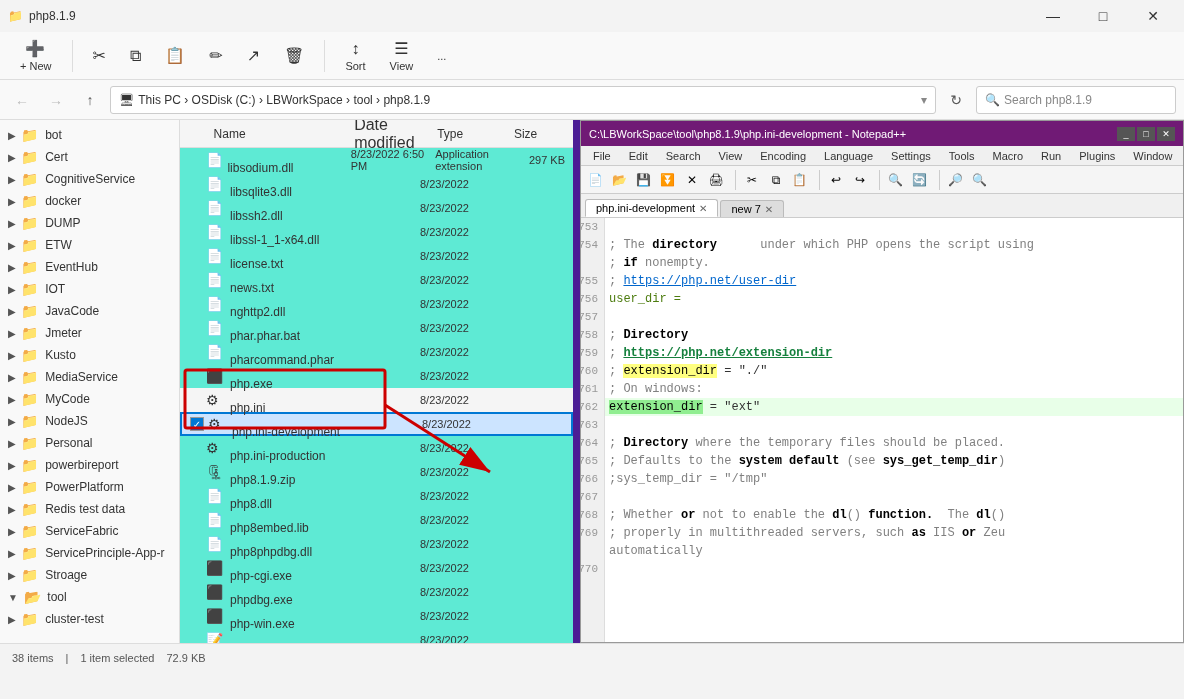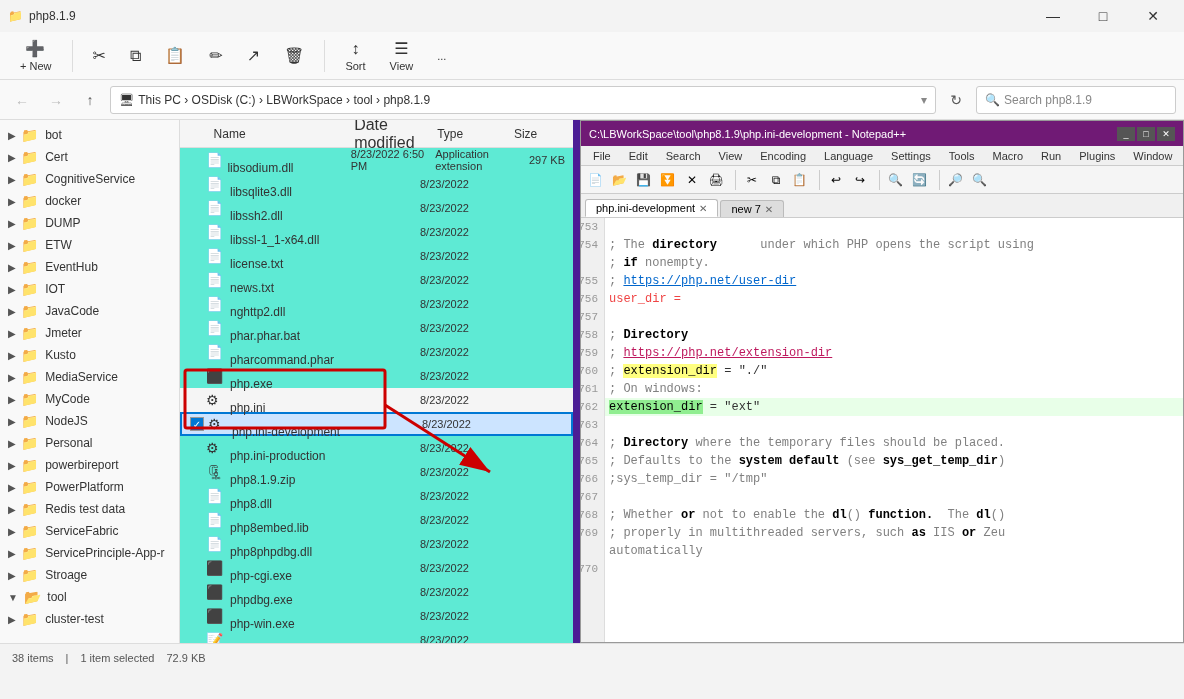--- a/index.html
+++ b/index.html
@@ -695,24 +695,24 @@
           <div class="np-line-num">769</div>
           <div class="np-line-num"></div>
           <div class="np-line-num">770</div>
           <div class="np-line-num"></div>
         </div>
         <div class="np-code-area">
           <div class="np-code-line"></div>
           <div class="np-code-line"><span style="color:#808080;">; The </span><span style="color:#000; font-weight:bold;">directory</span><span style="color:#808080;margin-left:36px;"> under which PHP opens the script using</span></div>
           <div class="np-code-line"><span style="color:#808080;">; </span><span style="color:#000; font-weight:bold;">if</span><span style="color:#808080;"> nonempty.</span></div>
           <div class="np-code-line"><span style="color:#808080;">; </span><span style="color:#0066cc; text-decoration:underline;">https://php.net/user-dir</span></div>
-          <div class="np-code-line"><span style="color:#ef4444;">user_dir =</span></div>
+          <div class="np-code-line"><span style="color:#4d7c0f;">user_dir =</span></div>
           <div class="np-code-line"></div>
           <div class="np-code-line"><span style="color:#808080;">; </span><span style="color:#000; font-weight:bold;">Directory</span></div>
-          <div class="np-code-line"><span style="color:#808080;">; </span><span style="color:#be185d; text-decoration:underline;">https://php.net/extension-dir</span></div>
+          <div class="np-code-line"><span style="color:#808080;">; </span><span style="color:#15803d; text-decoration:underline;font-weight:bold;">https://php.net/extension-dir</span></div>
           <div class="np-code-line"><span style="color:#808080;">; </span><span style="background:#ffff80; color:#000;">extension_dir</span><span style="color:#333;"> = "./"</span></div>
           <div class="np-code-line"><span style="color:#808080;">; On windows:</span></div>
           <div class="np-code-line" style="background:#e8ffe8;"><span style="background:#90ee90; color:#000;">extension_dir</span><span style="color:#333;"> = "ext"</span></div>
           <div class="np-code-line"></div>
           <div class="np-code-line"><span style="color:#808080;">; </span><span style="color:#000; font-weight:bold;">Directory</span><span style="color:#808080;"> where the temporary files should be placed.</span></div>
           <div class="np-code-line"><span style="color:#808080;">; Defaults to the </span><span style="color:#000; font-weight:bold;">system default</span><span style="color:#808080;"> (see </span><span style="color:#000; font-weight:bold;">sys_get_temp_dir</span><span style="color:#808080;">)</span></div>
           <div class="np-code-line"><span style="color:#808080;">;sys_temp_dir = "/tmp"</span></div>
           <div class="np-code-line"></div>
           <div class="np-code-line"><span style="color:#808080;">; Whether </span><span style="color:#000; font-weight:bold;">or</span><span style="color:#808080;"> not to enable the </span><span style="color:#000; font-weight:bold;">dl</span><span style="color:#808080;">() </span><span style="color:#000; font-weight:bold;">function.</span><span style="color:#808080;">  The </span><span style="color:#000; font-weight:bold;">dl</span><span style="color:#808080;">()</span></div>
           <div class="np-code-line"><span style="color:#808080;">; properly in multithreaded servers, such </span><span style="color:#000; font-weight:bold;">as</span><span style="color:#808080;"> IIS </span><span style="color:#000; font-weight:bold;">or</span><span style="color:#808080;"> Zeu</span></div>

